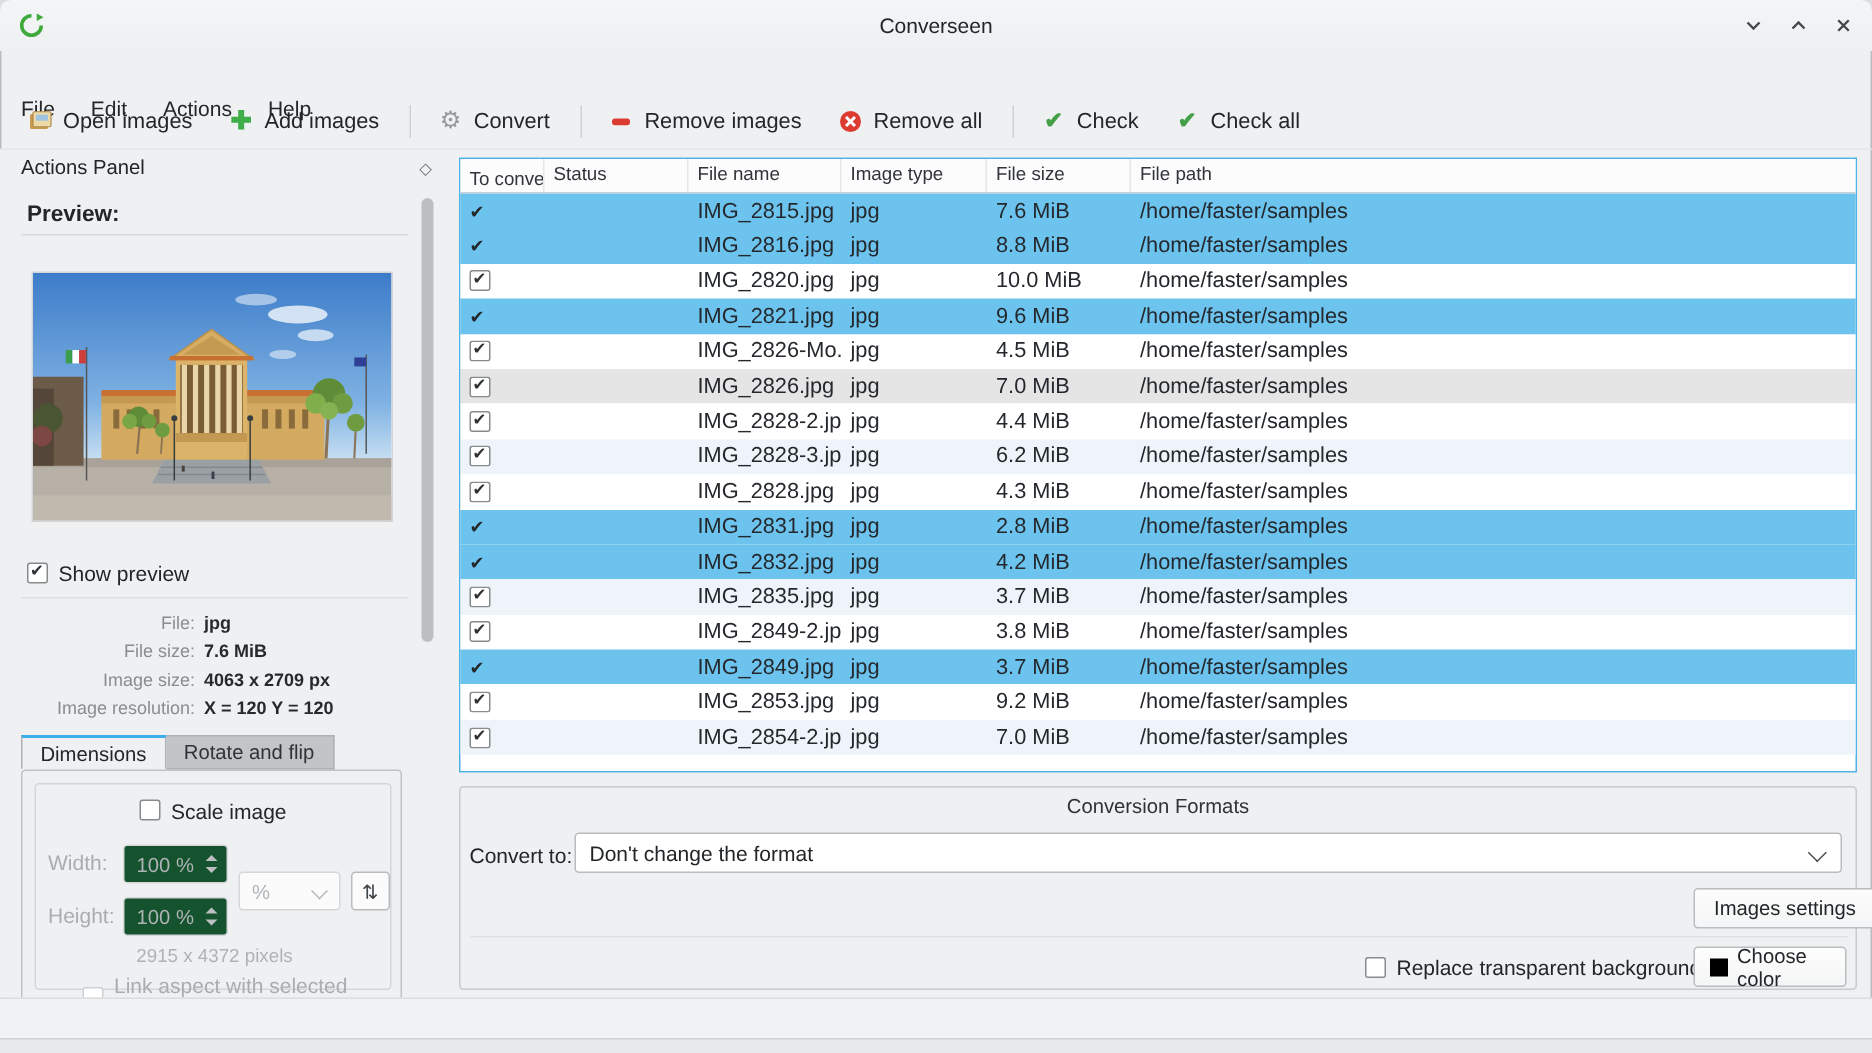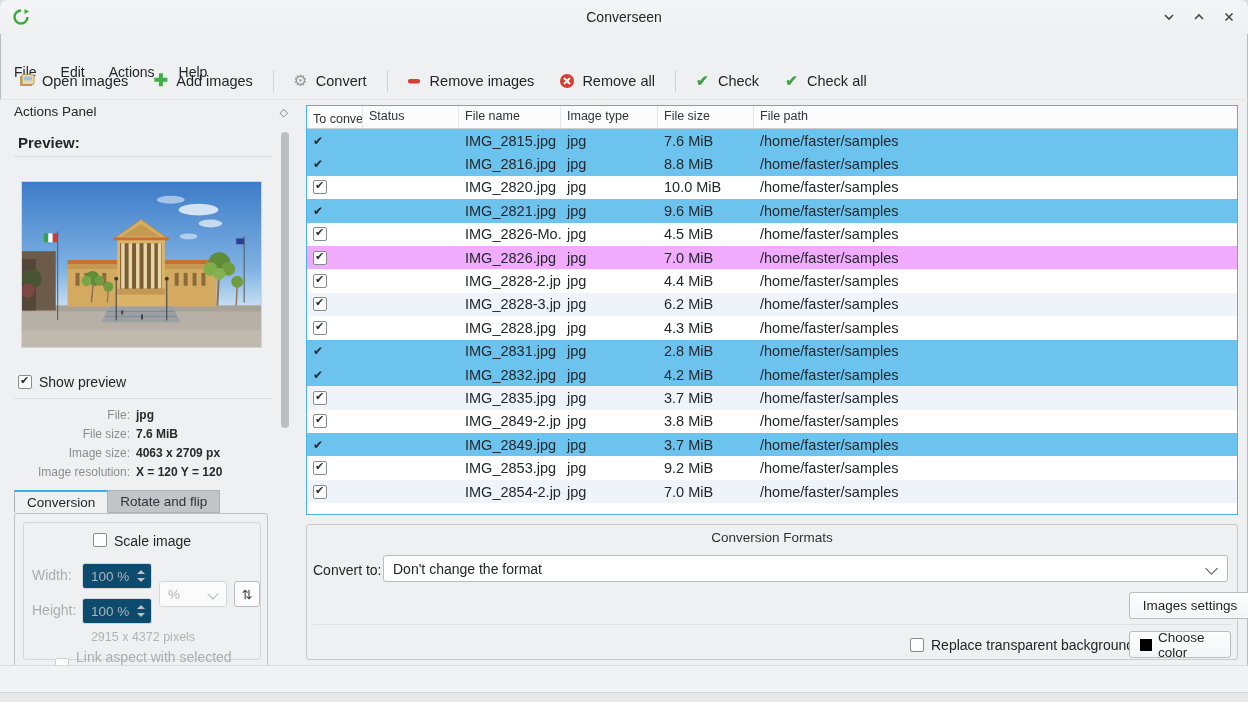--- a/index.html
+++ b/index.html
@@ -39,21 +39,21 @@
   .inforow .val{margin-left:6px;font-weight:bold;color:#27292c;}
   
   .tabs{position:absolute;left:14px;top:390px;display:flex;}
   .tab{height:23px;line-height:22px;padding:0 12px;font-size:13.5px;border:1px solid #aeb1b3;box-sizing:border-box;}
   .tab.active{background:#eff0f1;border-bottom:1px solid #eff0f1;border-top:2px solid #3daee9;color:#232629;}
   .tab.inactive{background:#c2c5c7;border-left:none;color:#2f3337;}
   .groupbox{position:absolute;left:14px;top:413px;width:254px;height:160px;border:1px solid #bfc2c4;border-radius:3px;box-sizing:border-box;}
   .innerframe{position:absolute;left:8px;top:8px;width:238px;height:138px;border:1px solid #d3d6d8;border-radius:3px;box-sizing:border-box;}
   .scale-row{position:absolute;left:0;top:10px;width:100%;display:flex;justify-content:center;align-items:flex-start;gap:7px;font-size:14px;}
   .dis-label{position:absolute;color:#aaadb0;font-size:14px;}
-  .spin{position:absolute;width:70px;height:26px;border:1px solid #d4d7d9;border-radius:3px;background:#0c4a6e;
+  .spin{position:absolute;width:70px;height:26px;border:1px solid #d4d7d9;border-radius:3px;background:#14532d;
         box-sizing:border-box;font-size:13.5px;color:#b0b3b6;display:flex;align-items:center;padding-left:8px;}
   .spin .arrows{position:absolute;right:6px;top:6px;display:flex;flex-direction:column;gap:4px;}
   .tri-up{width:0;height:0;border-left:4px solid transparent;border-right:4px solid transparent;border-bottom:4px solid #bdc0c3;}
   .tri-down{width:0;height:0;border-left:4px solid transparent;border-right:4px solid transparent;border-top:4px solid #bdc0c3;}
   .combo{position:absolute;border:1px solid #d4d7d9;border-radius:3px;background:#fbfbfc;box-sizing:border-box;
          font-size:13.5px;color:#b0b3b6;display:flex;align-items:center;padding-left:8px;}
   .chev{width:7px;height:7px;border-right:1.5px solid #b6b9bc;border-bottom:1.5px solid #b6b9bc;transform:rotate(45deg);position:absolute;right:9px;top:8px;}
   .swapbtn{position:absolute;width:26px;height:26px;border:1px solid #b9bcbe;border-radius:3px;background:#fbfbfc;
            display:flex;align-items:center;justify-content:center;box-sizing:border-box;}
   .swapbtn span{transform:rotate(90deg);font-size:13px;color:#3f4448;}
@@ -66,21 +66,21 @@
   .cb.dis{border-color:#cdd0d2;}
   .plaincheck{font-size:12px;color:#23272a;line-height:1;}
   
   .ftable{position:absolute;left:306px;top:105px;width:932px;height:410px;background:#fff;
           border:1px solid #4db1e8;box-sizing:border-box;}
   .thead{display:flex;height:22px;background:#fcfcfc;border-bottom:1px solid #cdd0d2;}
   .th{font-size:12.5px;color:#31343a;padding:3px 0 0 6px;box-sizing:border-box;border-right:1px solid #e4e6e7;white-space:nowrap;overflow:hidden;}
   .trow{display:flex;height:23.4px;align-items:center;}
   .trow.base{background:#ffffff;}
   .trow.alt{background:#eef4fa;}
-  .trow.current{background:#f0abfc;}
+  .trow.current{background:#e5e5e5;}
   .trow.selected{background:#6cc3ee;}
   .tc{padding-left:6px;box-sizing:border-box;font-size:14.5px;color:#24282c;white-space:nowrap;overflow:hidden;}
   .c0{width:56px;display:flex;align-items:center;}
   .c1{width:96px;} .c2{width:102px;} .c3{width:97px;} .c4{width:96px;} .c5{flex:1;}
   
   .convbox{position:absolute;left:306px;top:524px;width:932px;height:136px;border:1px solid #c8cbce;border-radius:3px;box-sizing:border-box;}
   .conv-title{position:absolute;left:0;top:5px;width:100%;text-align:center;font-size:13.5px;color:#2f3337;}
   .convertto{position:absolute;left:6px;top:37px;font-size:14px;}
   .dropdown{position:absolute;left:76px;top:30px;width:845px;height:27px;background:#fff;border:1px solid #b9bdbf;border-radius:3px;
             box-sizing:border-box;display:flex;align-items:center;padding-left:9px;font-size:14px;color:#232629;}
@@ -289,21 +289,21 @@
     <div class="inforow" style="top:346px">
       <span class="lab">Image size:</span>
         <span class="val">4063 x 2709 px</span>
     </div>
     <div class="inforow" style="top:365px">
       <span class="lab">Image resolution:</span>
         <span class="val">X = 120 Y = 120</span>
     </div>
 
     <div class="tabs">
-      <span class="tab active">Conversion</span>
+      <span class="tab active">Dimensions</span>
       <span class="tab inactive">Rotate and flip</span>
     </div>
 
     <div class="groupbox">
       <div class="innerframe">
         <div class="scale-row">
           <span class="cb"></span>
           <span>Scale image</span>
         </div>
         <span class="dis-label" style="left:8px;top:44px">Width:</span>

